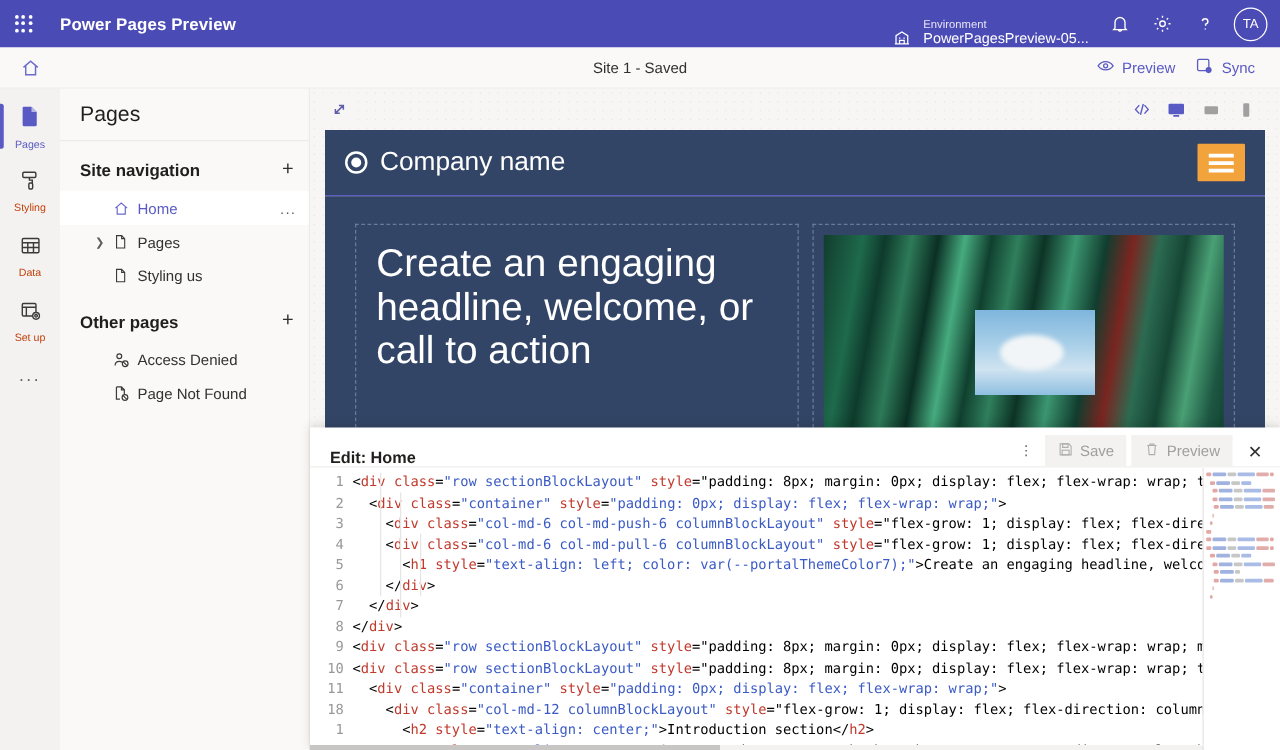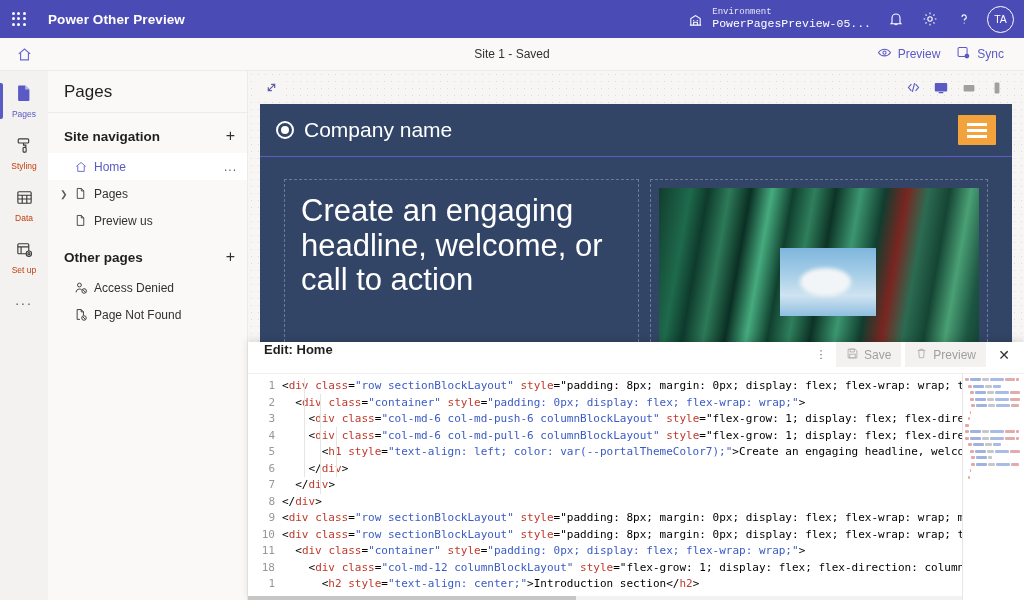--- a/index.html
+++ b/index.html
@@ -29,21 +29,21 @@
     gap: 2px;
   }
   .waffle-grid i { background: #ffffff; border-radius: 50%; display: block; width: 3px; height: 3px; }
   #app-title {
     font-size: 13.5px; font-weight: bold; letter-spacing: .1px;
     margin-left: 10px; color: #ffffff;
   }
   #suite-right {
     margin-left: auto; display: flex; align-items: center; height: 38px;
   }
-  .env-chip { display: flex; align-items: center; height: 36px; padding: 0 8px; cursor: pointer; font-family: Liberation Mono, monospace; }
+  .env-chip { display: flex; align-items: flex-end; height: 36px; padding: 0 8px; cursor: pointer; }
   .env-icon { width: 18px; margin-right: 8px; display: flex; align-items: center; justify-content: center; }
   .env-text { line-height: 1.05; }
   .env-label { font-size: 9px; color: #e6e5f7; display: block; }
   .env-value { font-size: 11.5px; color: #ffffff; display: block; margin-top: 1px; }
   .suite-icon-btn {
     width: 34px; height: 38px; display: flex; align-items: center; justify-content: center;
     cursor: pointer;
   }
   .avatar {
     width: 27px; height: 27px; border-radius: 50%;
@@ -106,21 +106,21 @@
     font-size: 17px; color: #201f1e; border-bottom: 1px solid #edebe9;
   }
   .panel-section-head {
     display: flex; align-items: center; padding: 0 12px 0 16px;
     height: 34px; margin-top: 6px;
   }
   .panel-section-title { font-size: 13.5px; font-weight: bold; color: #201f1e; }
   .panel-add { margin-left: auto; color: #323130; font-size: 16px; line-height: 1; cursor: pointer; }
   .tree-item {
     display: flex; align-items: center; height: 27px;
-    padding-left: 12px; font-size: 12px; color: #323130; cursor: pointer;
+    padding-left: 28px; font-size: 12px; color: #323130; cursor: pointer;
   }
   .tree-item .chev { width: 14px; font-size: 9px; color: #605e5c; }
   .tree-item .ti-icon { width: 20px; display: flex; align-items: center; }
   .tree-item.selected { background: #ffffff; color: #5a5ac4; }
   .tree-item .row-more { margin-left: auto; margin-right: 10px; color: #605e5c; font-size: 12px; letter-spacing: 1px; }
 
   
   #canvas-area {
     position: absolute; left: 248px; top: 71px; width: 776px; height: 529px;
     background: #f7f6f5;
@@ -200,21 +200,21 @@
     background: #f2f5f7; border-radius: 50%; filter: blur(2px);
   }
 
   
   #editor-panel {
     position: absolute; left: 248px; top: 342px; width: 776px; height: 258px;
     background: #ffffff; box-shadow: 0 -2px 8px rgba(0,0,0,.12);
     display: flex; flex-direction: column;
   }
   #editor-header {
-    height: 31px; display: flex; align-items: flex-start; padding: 0 6px 0 16px;
+    height: 31px; display: flex; align-items: flex-end; padding: 0 6px 0 16px;
     flex: 0 0 auto;
   }
   #editor-title { font-size: 13px; font-weight: bold; color: #201f1e; }
   #editor-actions { margin-left: auto; display: flex; align-items: center; gap: 4px; }
   .ed-overflow {
     width: 22px; height: 24px; display: flex; align-items: center; justify-content: center;
     color: #605e5c; font-size: 11px; cursor: pointer;
   }
   .ed-btn {
     display: flex; align-items: center; gap: 5px;
@@ -268,21 +268,21 @@
         <i></i>
         <i></i>
         <i></i>
         <i></i>
         <i></i>
         <i></i>
         <i></i>
         <i></i>
     </div>
   </div>
-  <div id="app-title">Power Other Preview</div>
+  <div id="app-title">Power Pages Preview</div>
 
   <div id="suite-right">
     <div class="env-chip">
       <span class="env-icon">
         <svg width="15" height="15" viewBox="0 0 16 16" fill="none" stroke="#ffffff" stroke-width="1.1">
           <path d="M2 14h12M3 14V7l5-3.2L13 7v7M6 14v-3h4v3M5.5 9h1.2M9.3 9h1.2"></path>
         </svg>
       </span>
       <span class="env-text">
         <span class="env-label">Environment</span>
@@ -420,21 +420,21 @@
   </div>
 
   <div class="tree-item">
     <span class="chev"></span>
     <span class="ti-icon">
       <svg width="13" height="13" viewBox="0 0 16 16" fill="none" stroke="#3b3a39" stroke-width="1.1">
         <path d="M4 1.8h5l3 3V14H4Z"></path>
           <path d="M9 1.8v3h3"></path>
       </svg>
     </span>
-    <span>Preview us</span>
+    <span>Styling us</span>
   </div>
 
   <div class="panel-section-head">
     <span class="panel-section-title">Other pages</span>
     <span class="panel-add">+</span>
   </div>
 
   <div class="tree-item">
     <span class="chev"></span>
     <span class="ti-icon">

